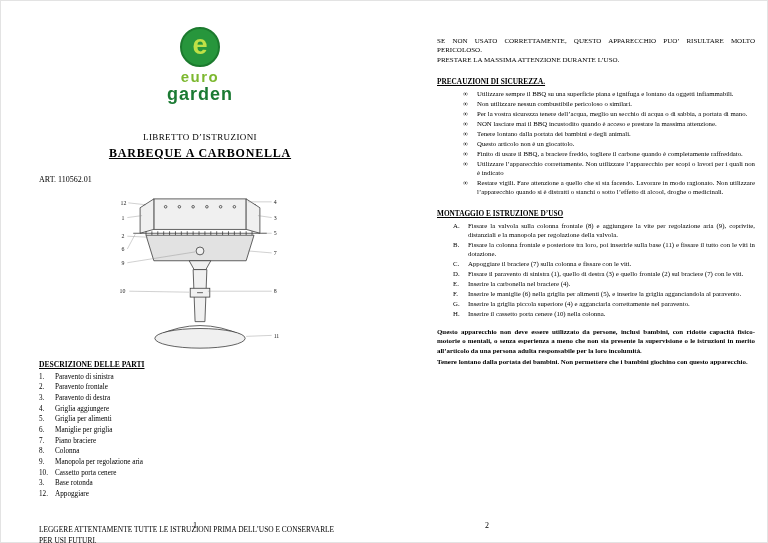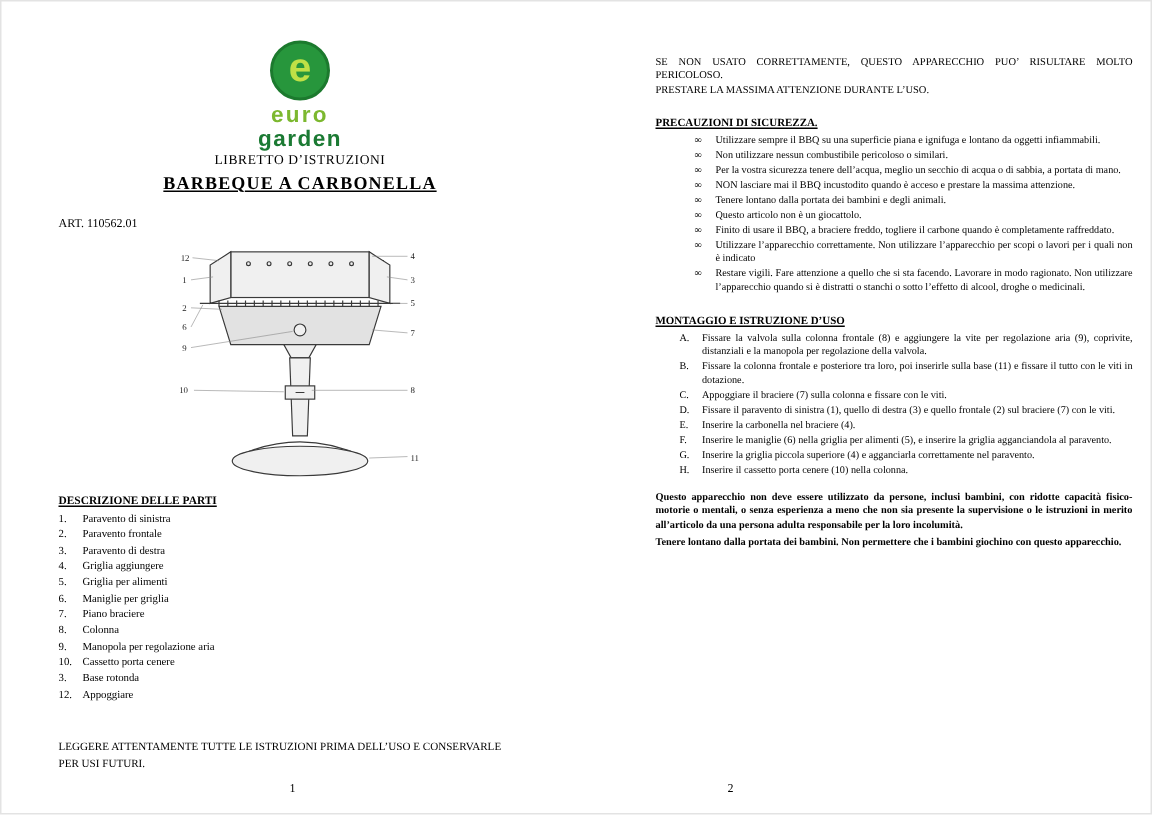--- a/index.html
+++ b/index.html
@@ -11,22 +11,22 @@
 
   
   .left-col{position:absolute;left:38px;top:0;width:322px;}
   .logo{margin:26px auto 0;text-align:center;font-family:"Liberation Sans", sans-serif;}
   .logo-circle{
     width:36px;height:36px;border-radius:50%;background:#27963c;margin:0 auto;
     color:#bfe046;font-weight:bold;font-size:27px;line-height:33px;text-align:center;
     border:2px solid #1c7a2e;
   }
   .logo-euro{color:#7cb82f;font-size:15px;font-weight:bold;letter-spacing:1.5px;line-height:1.05;margin-top:2px;}
-  .logo-garden{color:#1b7a33;font-size:15px;font-weight:bold;letter-spacing:1px;line-height:1.05;}
-  .subtitle{text-align:center;margin-top:0;font-size:9px;letter-spacing:.4px;}
+  .logo-garden{color:#1b7a33;font-size:18px;font-weight:bold;letter-spacing:1px;line-height:1.05;}
+  .subtitle{text-align:center;margin-top:28px;font-size:9px;letter-spacing:.4px;}
   .doc-title{text-align:center;margin-top:4px;font-size:12px;font-weight:bold;text-decoration:underline;letter-spacing:.8px;}
   .art-no{text-align:left;margin-top:14px;font-size:8px;}
   .figure{margin:10px auto 0;width:190px;height:162px;}
   .figure svg{display:block;}
   .fig-line{stroke:#3a3a3a;stroke-width:0.8;fill:none;}
   .fig-fill{stroke:#3a3a3a;stroke-width:0.8;fill:#f0f0f0;}
   .fig-dark{stroke:#3a3a3a;stroke-width:0.8;fill:#e2e2e2;}
   .callout{font-size:6px;fill:#222;font-family:"Liberation Serif", serif;}
   .leader{stroke:#888;stroke-width:0.4;}
   .parts-heading{font-size:7.6px;font-weight:bold;text-decoration:underline;margin-top:4px;}

